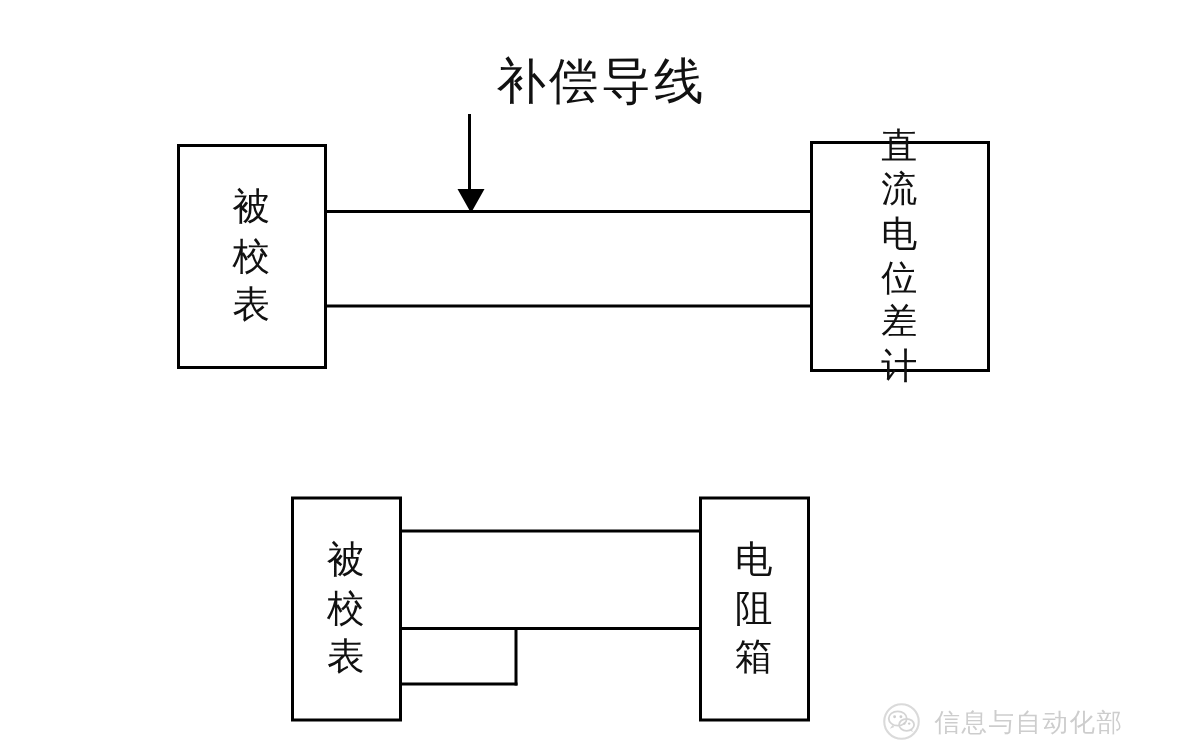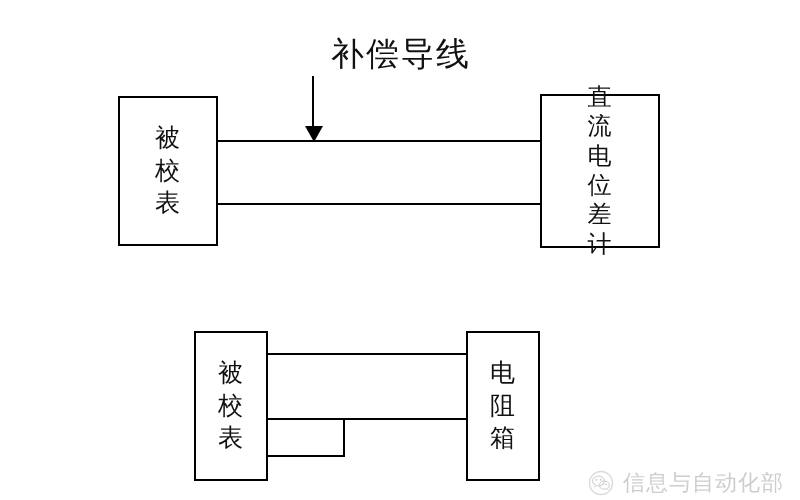--- a/index.html
+++ b/index.html
@@ -78,21 +78,21 @@
     align-items: center;
     gap: 9px;
     opacity: 0.42;
   }
   .watermark-logo {
     width: 26px;
     height: 26px;
     position: relative;
   }
   .watermark-text {
-    font-size: 22px;
+    font-size: 17px;
     color: #8a8a8a;
     letter-spacing: 1px;
     white-space: nowrap;
     font-family: Liberation Serif, serif;
   }
 </style>
 </head>
 <body>
 
 <div id="canvas">

